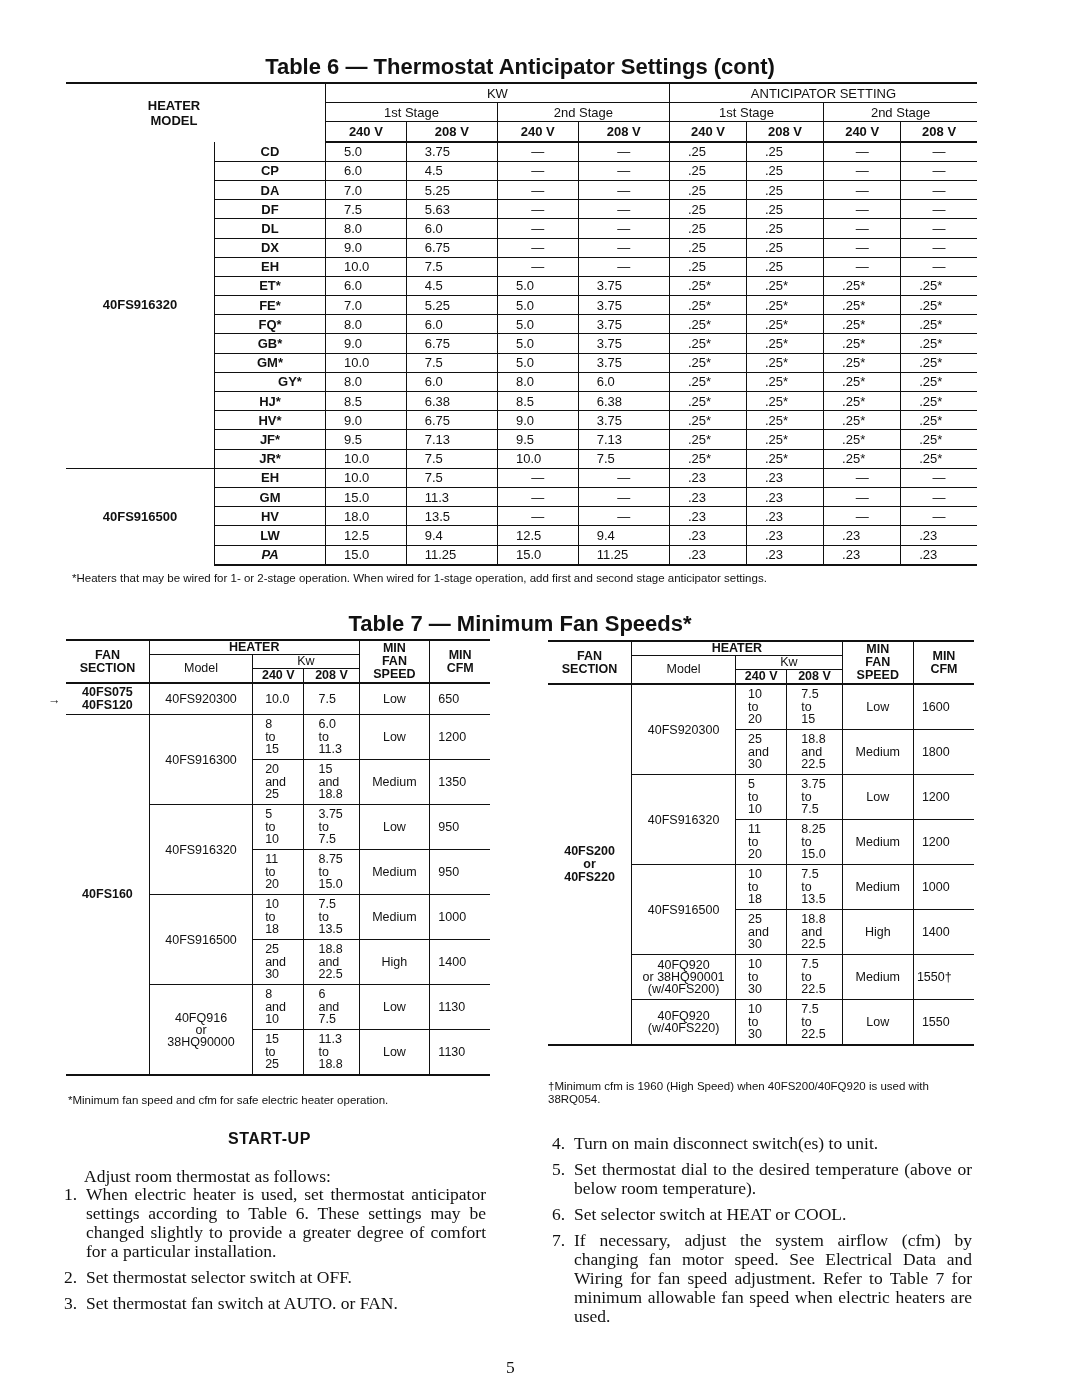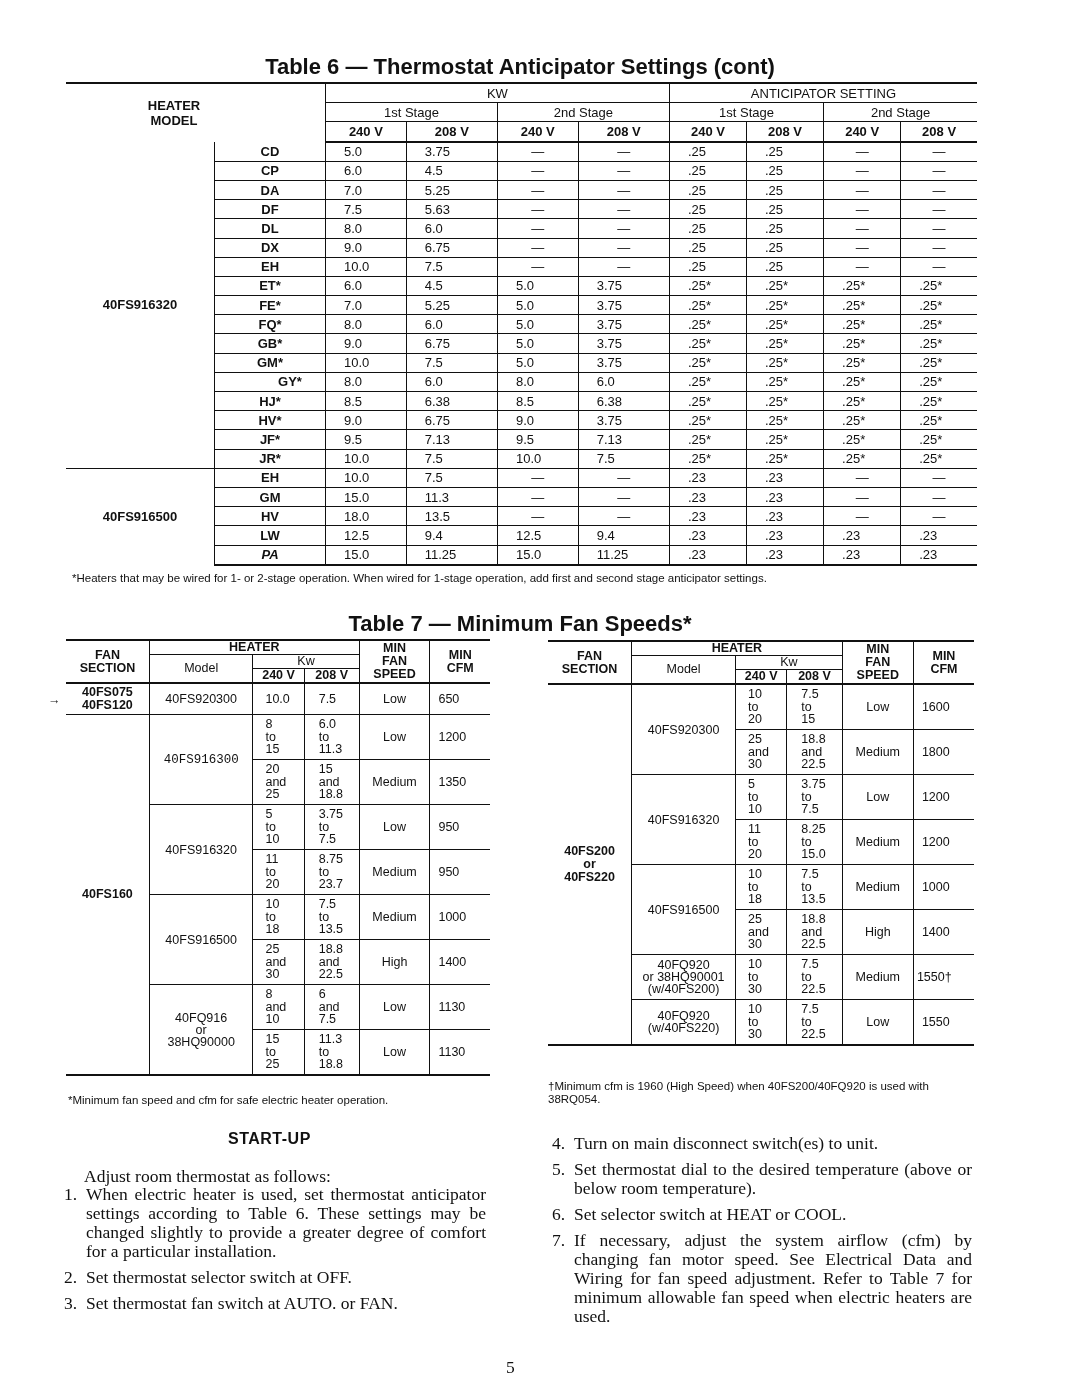--- a/index.html
+++ b/index.html
@@ -341,21 +341,21 @@
         <td rowspan="1" class="fan" style="white-space: pre-line; border-bottom: 1px solid rgb(17, 17, 17); position: relative;"><span style="position: absolute; left: -18px; top: 10px; font-weight: normal;">→</span><span>40FS075
 40FS120</span></td>
         <td rowspan="1" class="bl" style="white-space: pre-line; line-height: 12px; border-bottom: 1px solid rgb(17, 17, 17);">40FS920300</td>
         <td class="bl stack" style="white-space: pre-line; border-bottom: 1px solid rgb(17, 17, 17); height: 30px; text-align: left; padding-left: 12px;">10.0</td>
         <td class="bl stack" style="white-space: pre-line; border-bottom: 1px solid rgb(17, 17, 17); height: 30px; text-align: left; padding-left: 14px;">7.5</td>
         <td class="bl stack" style="white-space: pre-line; border-bottom: 1px solid rgb(17, 17, 17); height: 30px;">Low</td>
         <td class="bl stack" style="white-space: pre-line; border-bottom: 1px solid rgb(17, 17, 17); height: 30px; text-align: left; padding-left: 8px;">650</td>
       </tr>
       <tr>
         <td rowspan="8" class="fan" style="white-space: pre-line; border-bottom: 2px solid rgb(17, 17, 17); position: relative;"><span>40FS160</span></td>
-        <td rowspan="2" class="bl" style="white-space: pre-line; line-height: 12px; border-bottom: 1px solid rgb(17, 17, 17); font-family: Liberation Mono, monospace;">40FS916300</td>
+        <td rowspan="2" class="bl" style="white-space: pre-line; line-height: 12px; border-bottom: 1px solid rgb(17, 17, 17);">40FS916300</td>
         <td class="bl stack" style="white-space: pre-line; border-bottom: 1px solid rgb(17, 17, 17); height: 44px; text-align: left; padding-left: 12px;">8
 to
 15</td>
         <td class="bl stack" style="white-space: pre-line; border-bottom: 1px solid rgb(17, 17, 17); height: 44px; text-align: left; padding-left: 14px;">6.0
 to
 11.3</td>
         <td class="bl stack" style="white-space: pre-line; border-bottom: 1px solid rgb(17, 17, 17); height: 44px;">Low</td>
         <td class="bl stack" style="white-space: pre-line; border-bottom: 1px solid rgb(17, 17, 17); height: 44px; text-align: left; padding-left: 8px;">1200</td>
       </tr>
       <tr>
@@ -378,21 +378,21 @@
 7.5</td>
         <td class="bl stack" style="white-space: pre-line; border-bottom: 1px solid rgb(17, 17, 17); height: 44px;">Low</td>
         <td class="bl stack" style="white-space: pre-line; border-bottom: 1px solid rgb(17, 17, 17); height: 44px; text-align: left; padding-left: 8px;">950</td>
       </tr>
       <tr>
         <td class="bl stack" style="white-space: pre-line; border-bottom: 1px solid rgb(17, 17, 17); height: 44px; text-align: left; padding-left: 12px;">11
 to
 20</td>
         <td class="bl stack" style="white-space: pre-line; border-bottom: 1px solid rgb(17, 17, 17); height: 44px; text-align: left; padding-left: 14px;">8.75
 to
-23.7</td>
+15.0</td>
         <td class="bl stack" style="white-space: pre-line; border-bottom: 1px solid rgb(17, 17, 17); height: 44px;">Medium</td>
         <td class="bl stack" style="white-space: pre-line; border-bottom: 1px solid rgb(17, 17, 17); height: 44px; text-align: left; padding-left: 8px;">950</td>
       </tr>
       <tr>
         <td rowspan="2" class="bl" style="white-space: pre-line; line-height: 12px; border-bottom: 1px solid rgb(17, 17, 17);">40FS916500</td>
         <td class="bl stack" style="white-space: pre-line; border-bottom: 1px solid rgb(17, 17, 17); height: 44px; text-align: left; padding-left: 12px;">10
 to
 18</td>
         <td class="bl stack" style="white-space: pre-line; border-bottom: 1px solid rgb(17, 17, 17); height: 44px; text-align: left; padding-left: 14px;">7.5
 to

